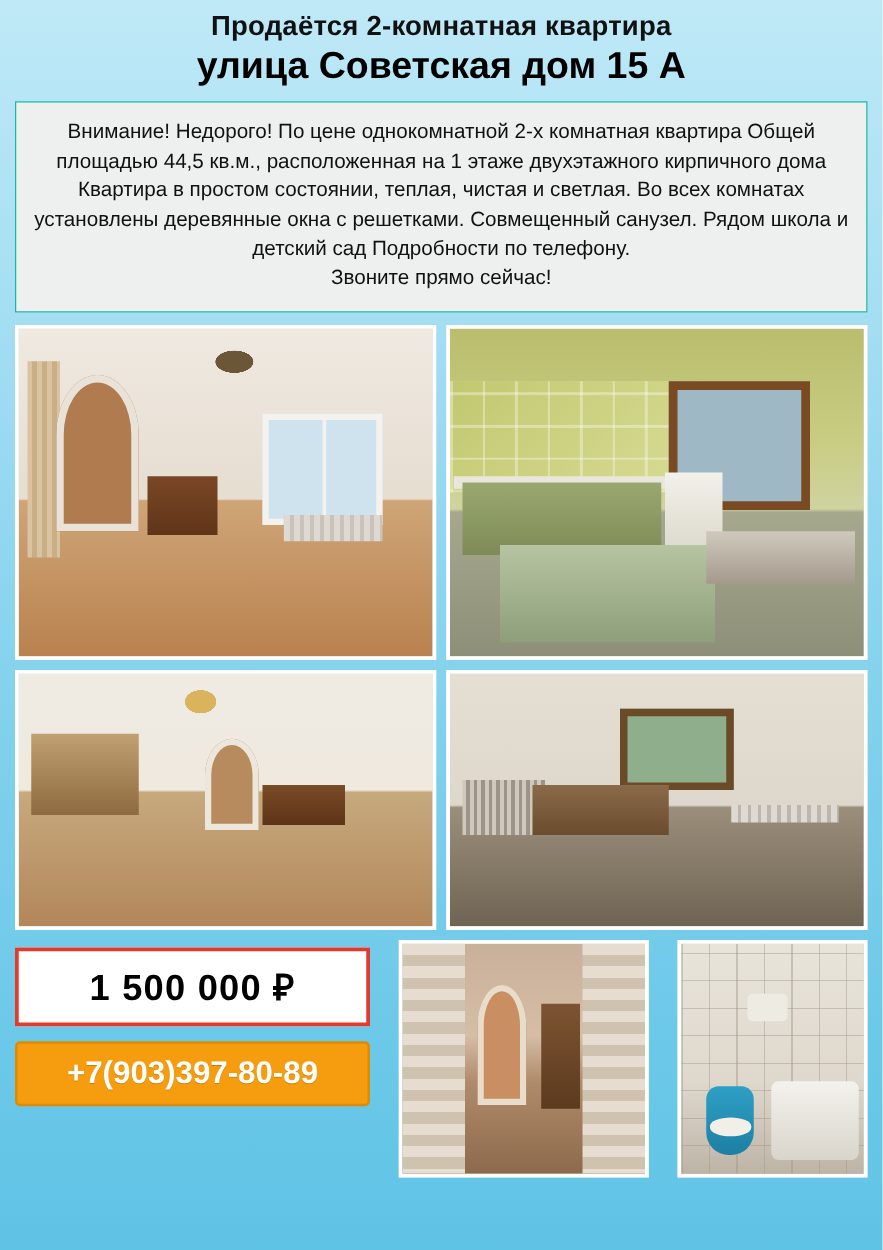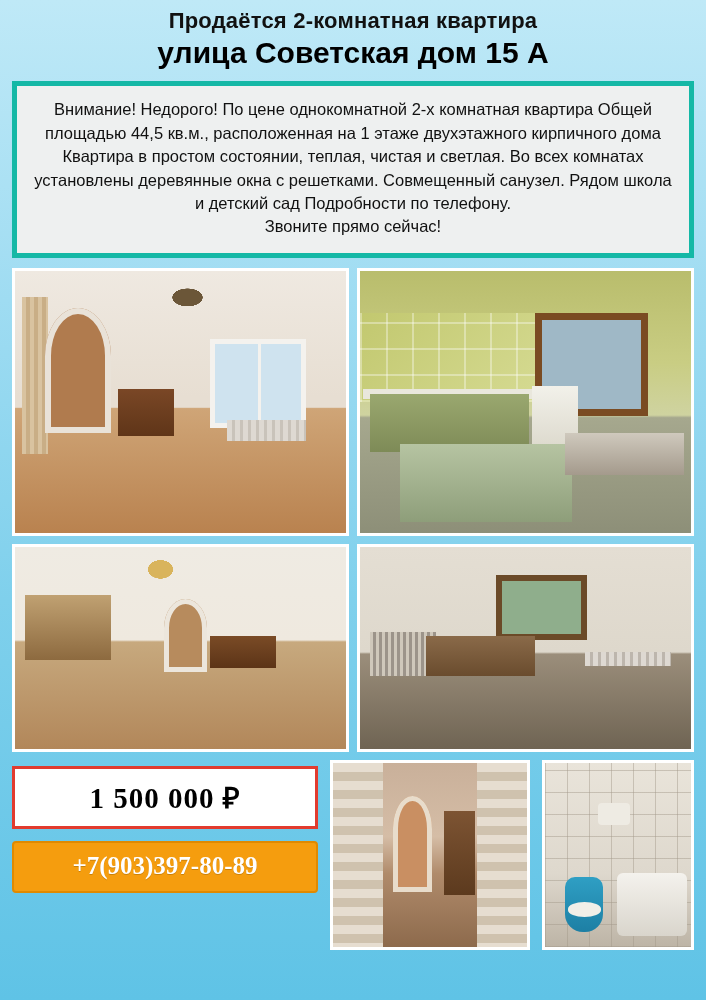--- a/index.html
+++ b/index.html
@@ -39,21 +39,21 @@
     color: #000;
     font-weight: 700;
     line-height: 1.2;
     margin-top: 2px;
   }
 
   
   .desc-box {
     margin: 10px 4px 0 4px;
     background: #eef0f0;
-    border: 5px solid #14b8a6;
+    border: 1px solid #14b8a6;
     padding: 12px 14px 14px 14px;
     text-align: center;
     color: #111;
     font-size: 16.5px;
     line-height: 1.42;
     box-sizing: border-box;
   }
   .desc-box p {
     margin: 0;
   }
@@ -75,23 +75,22 @@
     position: relative;
     overflow: hidden;
     flex: 1 1 0;
   }
 
   .row1 .photo { height: 268px; }
   .row2 .photo { height: 208px; }
 
   .row3 {
     display: flex;
-    gap: 12px;
+    gap: 23px;
     align-items: stretch;
-    font-family: Liberation Serif, serif;
   }
   .row3 .photo { height: 190px; }
   .row3 .p-hall { flex: 0 0 200px; }
   .row3 .p-bath { flex: 0 0 152px; }
 
   
   .contact-block {
     flex: 1 1 0;
     display: flex;
     flex-direction: column;

